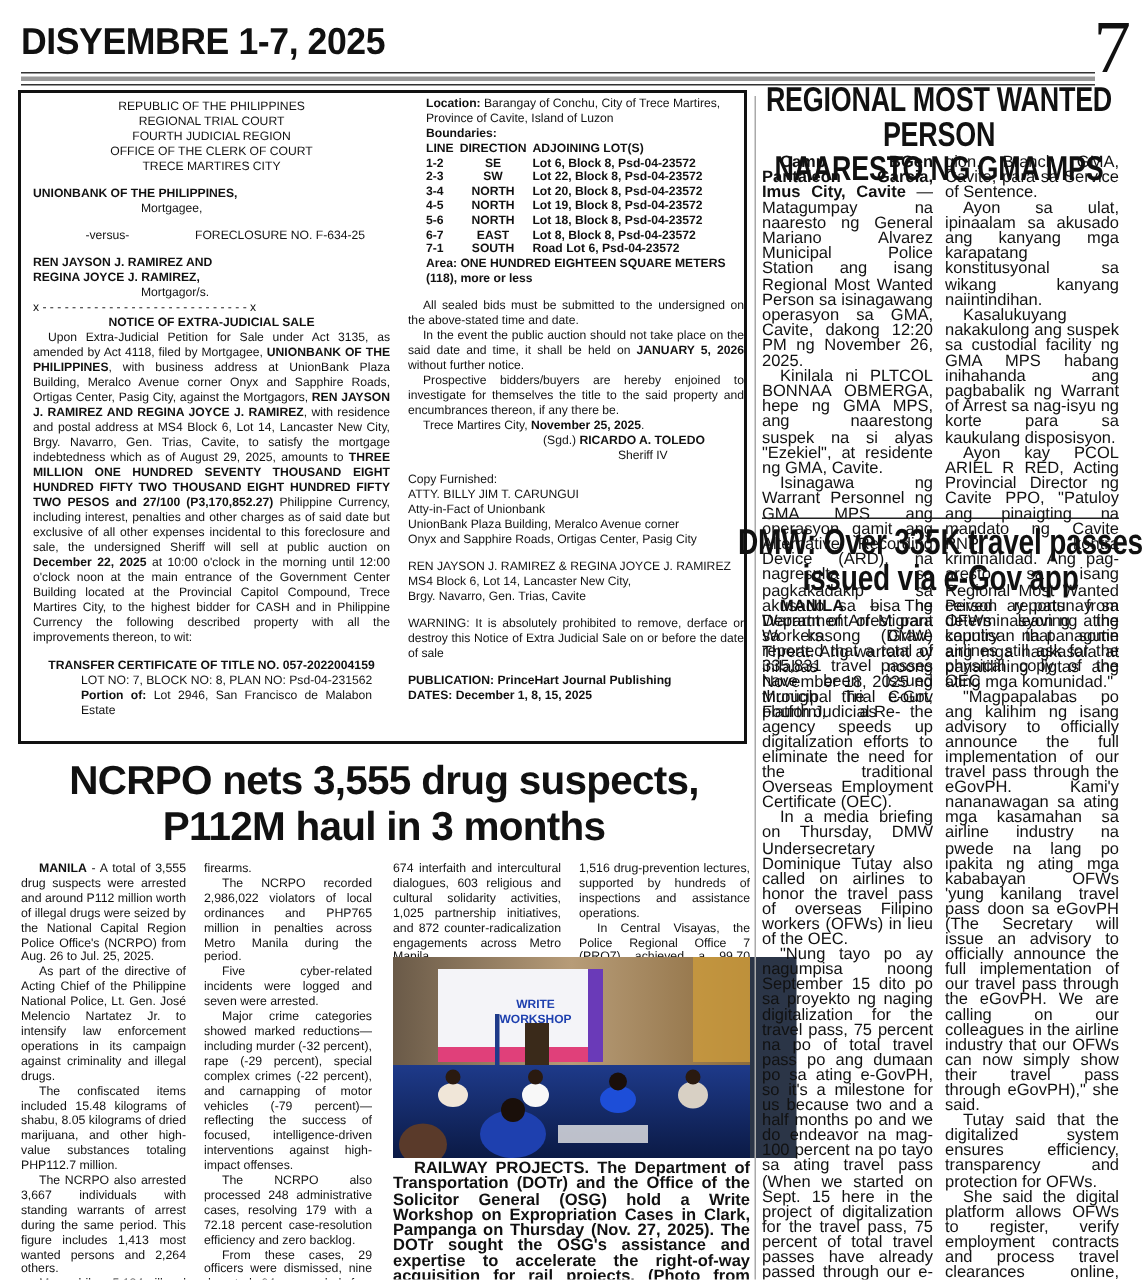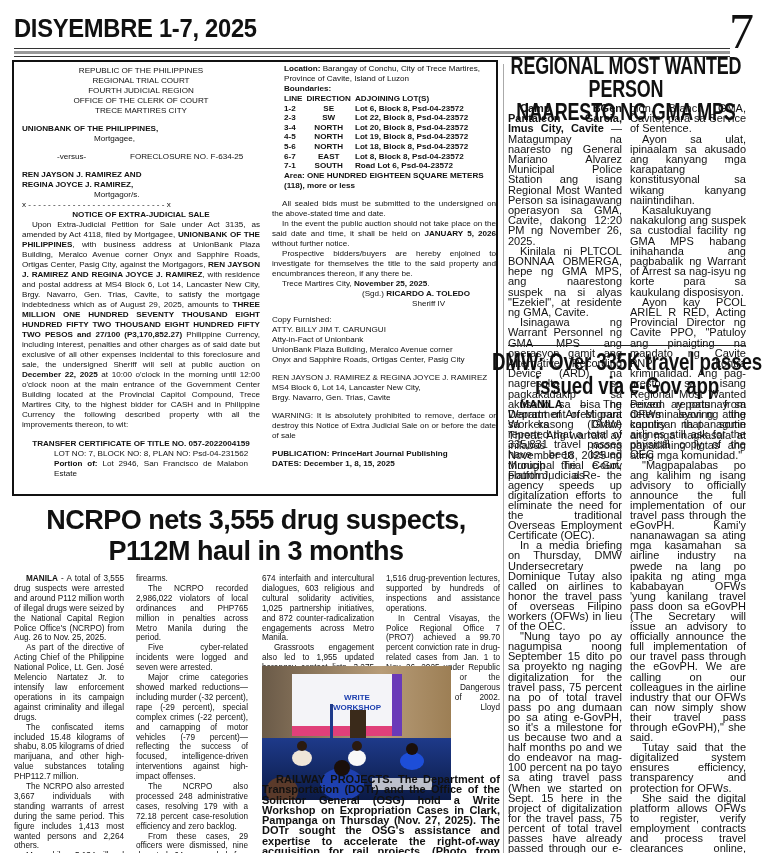--- a/index.html
+++ b/index.html
@@ -25,21 +25,21 @@
   table.bound td.dir { text-align:center; width:40px; }
 
   
   .headline { position:absolute; left:12px; top:505px; width:488px; text-align:center; font-family:Liberation Sans, sans-serif; font-weight:bold; font-size:27px; line-height:31px; letter-spacing:-0.5px; }
 
   
   .art { position:absolute; font-size:8.2px; line-height:9.9px; text-align:justify; }
   .art p { margin:0; text-indent:12px; }
   .art p.noi { text-indent:0; }
 
-  .photo { position:absolute; left:262px; top:638px; width:189px; height:134px; overflow:hidden; background:#2b3547;margin-top:28px; }
+  .photo { position:absolute; left:262px; top:638px; width:269px; height:134px; overflow:hidden; background:#2b3547; }
   .caption { position:absolute; left:262px; top:774px; width:238px; font-size:11px; line-height:10.3px; font-weight:bold; text-align:justify; }
   .caption .ind { text-indent:14px; display:block; }
 
   .vrule { position:absolute; left:503px; top:64px; height:790px; border-left:1px solid #aaa; }
 
   .head-right { position:absolute; font-family:"Liberation Sans", sans-serif; font-weight:bold; text-align:center; transform:scaleX(0.78); transform-origin:center top; letter-spacing:-0.2px; }
   .divider { position:absolute; left:508px; width:238px; border-top:1.5px solid #222; }
   .art2 { position:absolute; font-size:11px; line-height:10.2px; text-align:justify; }
   .art2 p { margin:0; text-indent:12px; }
 </style>
@@ -148,21 +148,21 @@
     </div>
     <div style="margin-top:8px" class="just">WARNING: It is absolutely prohibited to remove, derface or destroy this Notice of Extra Judicial Sale on or before the date of sale</div>
     <div style="margin-top:8px" class="b">PUBLICATION: PrinceHart Journal Publishing</div>
     <div class="b">DATES: December 1, 8, 15, 2025</div>
   </div>
 </div>
 
 <div class="headline">NCRPO nets 3,555 drug suspects, P112M haul in 3 months</div>
 
 <div class="art" style="left:14px; top:574px; width:110px;">
-  <p><b>MANILA</b><span> - A total of 3,555 drug suspects were arrested and around P112 million worth of illegal drugs were seized by the National Capital Region Police Office's (NCRPO) from Aug. 26 to Nov. 25, 2025.</span></p>
+  <p><b>MANILA</b><span> - A total of 3,555 drug suspects were arrested and around P112 million worth of illegal drugs were seized by the National Capital Region Police Office's (NCRPO) from Aug. 26 to Jul. 25, 2025.</span></p>
   <p>As part of the directive of Acting Chief of the Philippine National Police, Lt. Gen. José Melencio Nartatez Jr. to intensify law enforcement operations in its campaign against criminality and illegal drugs.</p>
   <p>The confiscated items included 15.48 kilograms of shabu, 8.05 kilograms of dried marijuana, and other high-value substances totaling PHP112.7 million.</p>
   <p>The NCRPO also arrested 3,667 individuals with standing warrants of arrest during the same period. This figure includes 1,413 most wanted persons and 2,264 others.</p>
   <p>Meanwhile, 5,134 illegal gambling suspects were arrested and PHP946,571.75 worth of illegal gambling paraphernalia and cash bets were confiscated.</p>
 
 </div>
 <div class="art" style="left:136px; top:574px; width:112px;">
   <p class="noi">firearms.</p>
   <p>The NCRPO recorded 2,986,022 violators of local ordinances and PHP765 million in penalties across Metro Manila during the period.</p>
   <p>Five cyber-related incidents were logged and seven were arrested.</p>

